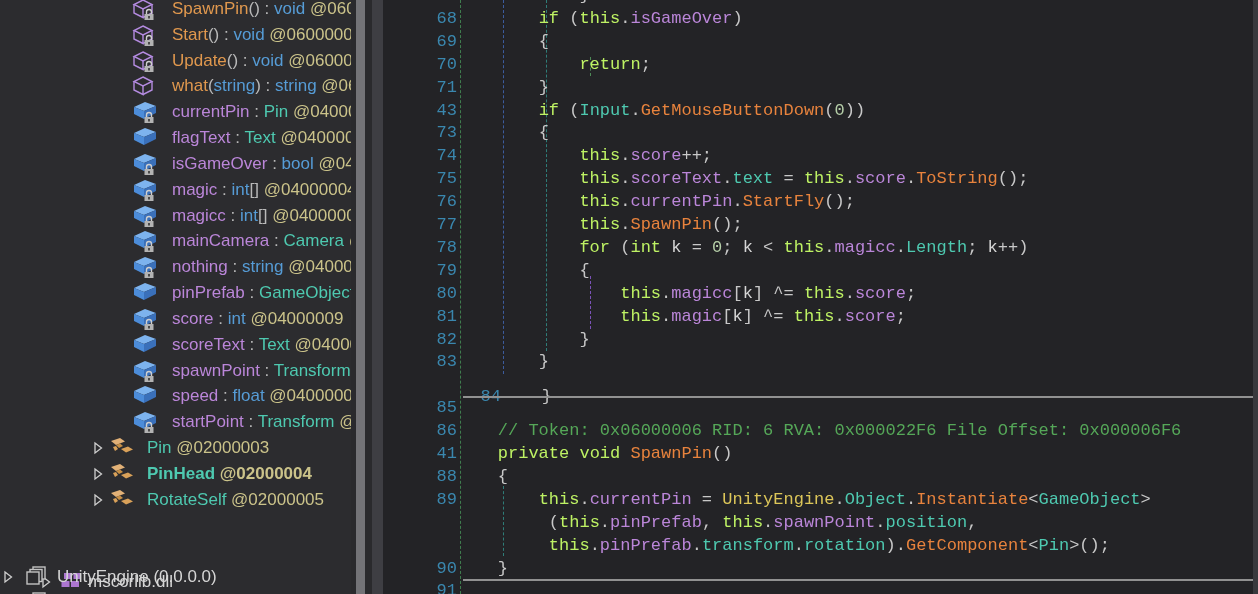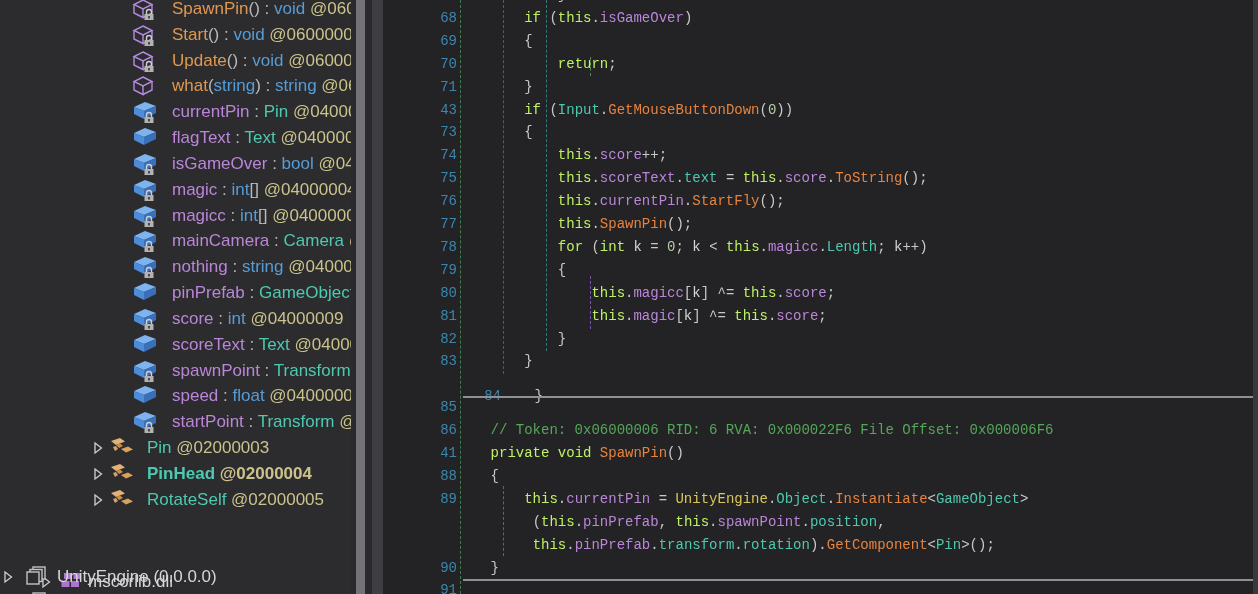--- a/index.html
+++ b/index.html
@@ -15,21 +15,21 @@
   .t-me{color:#e0984e}.t-kw{color:#569cd6}.t-ty{color:#4ec9b0}.t-fi{color:#bb86d9}
   .t-pu{color:#b9b9b9}.t-ad{color:#cbc38a}.t-pl{color:#d6d6d6}
 
   
   #vtrack{position:absolute;left:351px;top:0;width:21px;height:594px;background:#2a2a2d;}
   #vthumb{position:absolute;left:356px;top:0;width:9px;height:594px;background:#737377;}
   #splitter{position:absolute;left:372px;top:0;width:11px;height:594px;background:#3e3e43;}
 
   
   #editor{position:absolute;left:383px;top:0;width:875px;height:594px;background:#232326;overflow:hidden;
-          font-family:"Liberation Mono",monospace;font-size:14px;}
+          font-family:"Liberation Mono",monospace;font-size:17px;}
   .code-line{position:absolute;left:0;width:100%;height:23px;line-height:23px;white-space:pre;}
   .lno{position:absolute;left:14px;width:60px;text-align:right;color:#3a87ae;}
   .ctext{position:absolute;left:74px;}
   .tk-kw{color:#bef264}.tk-ty{color:#4ec9b0}.tk-pr{color:#4ec9b0}.tk-me{color:#e8833d}
   .tk-fi{color:#bb86d9}.tk-ns{color:#dcc659}.tk-nu{color:#b5cea8}.tk-pu{color:#c8c8c8}
   .tk-cm{color:#55a758}.tk-lo{color:#d6d6d6}
   .iguide{position:absolute;width:0;border-left:1px dashed #555;}
   .g-green{border-color:#3f7d4e}.g-green2{border-color:#4e8a57}.g-blue{border-color:#3c5c9e}
   .g-teal{border-color:#2f7d78}.g-purple{border-color:#7b52b8}
   .msep{position:absolute;left:80px;right:0;height:2px;background:#919191;}

